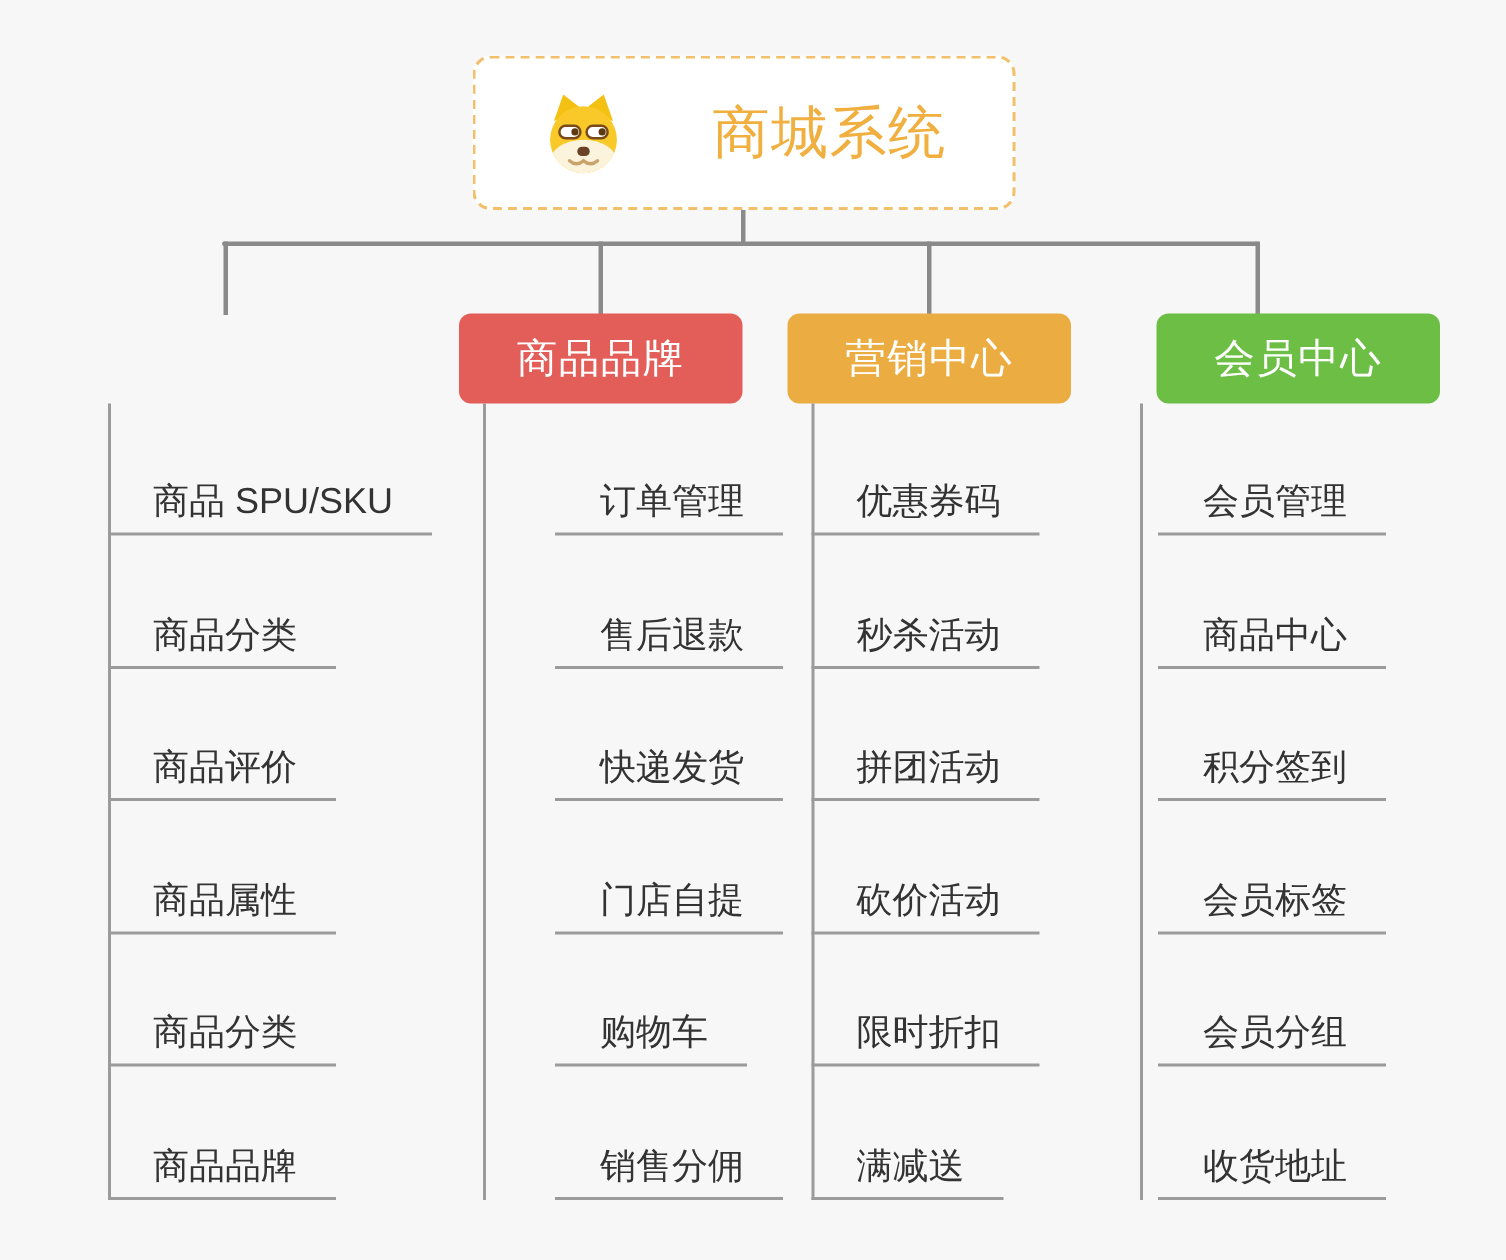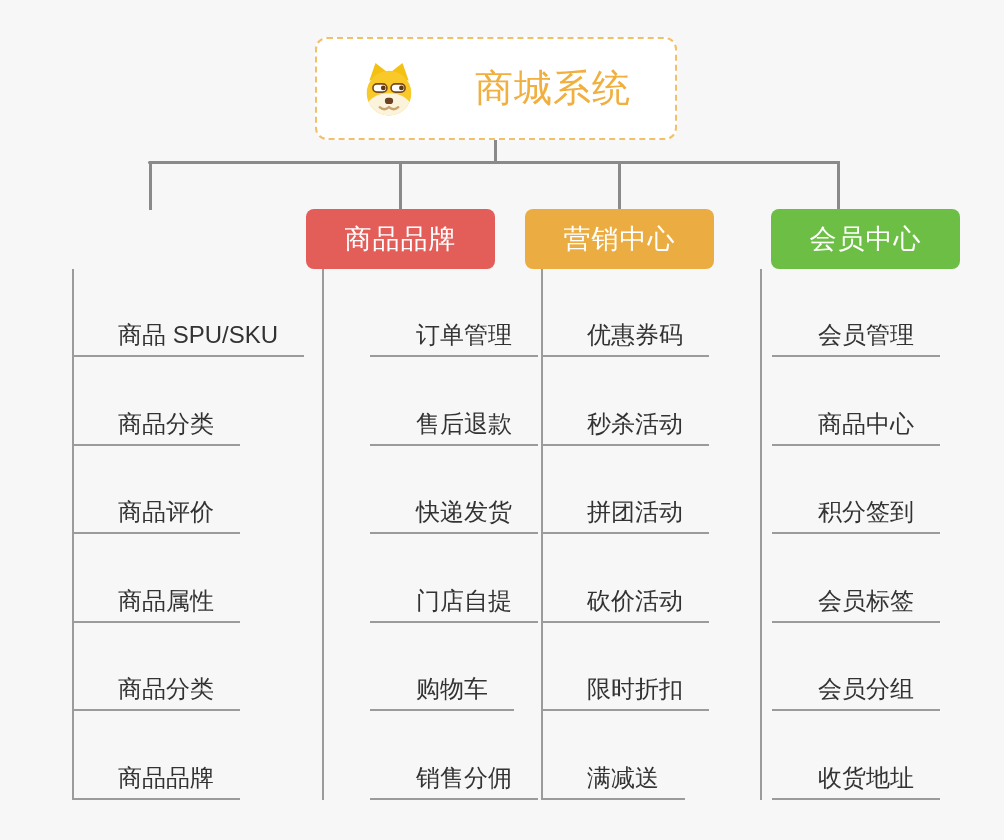--- a/index.html
+++ b/index.html
@@ -41,21 +41,21 @@
   .c0 { left: 56px; } .c1 { left: 306px; } .c2 { left: 525px; } .c3 { left: 771px; text-align: right; }
 
   
   .vline { position: absolute; top: 269px; width: 2px; height: 531px; background: #9b9b9b; }
   .v0 { left: 72px; } .v1 { left: 322px; } .v2 { left: 541px; } .v3 { left: 760px; }
 
   
   .item {
     position: absolute;
     font-size: 24px; line-height: 30px; color: #333333;
-    padding: 0 26px 5px 46px;
+    padding: 0 26px 5px 30px;
     border-bottom: 2px solid #9b9b9b;
     white-space: nowrap;
     cursor: default;
   }
   .x0 { left: 72px; } .x1 { left: 322px; margin-left: 48px; } .x2 { left: 541px; } .x3 { left: 772px; }
   .r0 { top: 320px; } .r1 { top: 409px; } .r2 { top: 497px; }
   .r3 { top: 586px; } .r4 { top: 674px; } .r5 { top: 763px; }
 </style>
 </head>
 <body>

